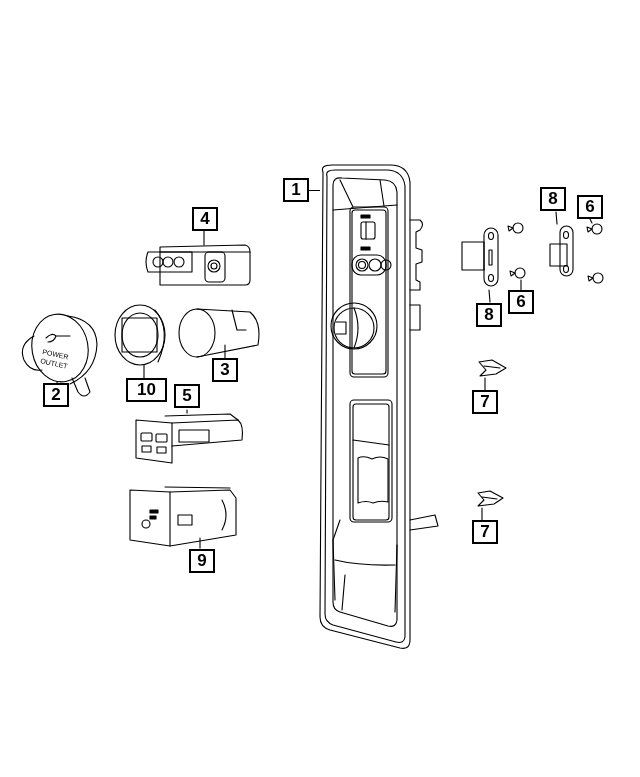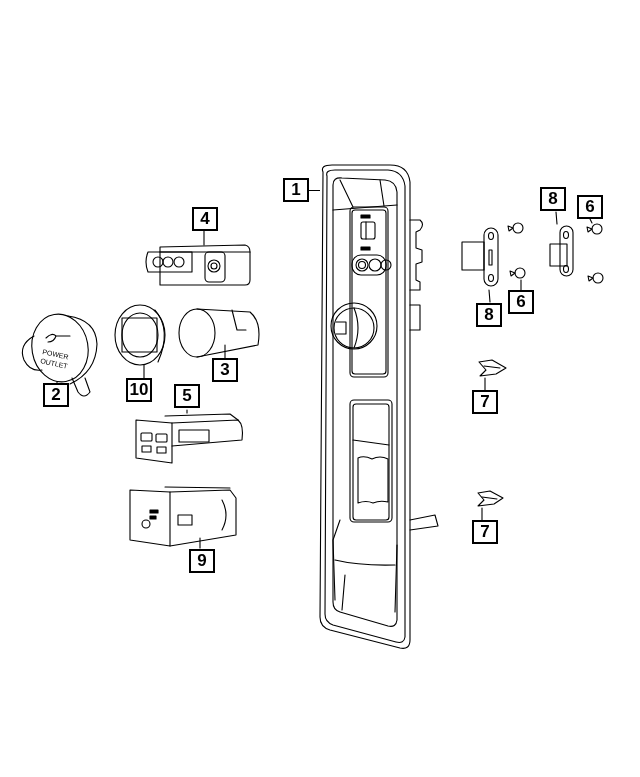--- a/index.html
+++ b/index.html
@@ -1,20 +1,20 @@
 <!DOCTYPE html>
 <html><head>
 <meta charset="utf-8">
 <style>
   html,body{margin:0;padding:0;background:#fff;}
   body{width:640px;height:777px;position:relative;overflow:hidden;font-family:"Liberation Sans",sans-serif;}
   svg.art{position:absolute;left:0;top:0;}
   .callout{position:absolute;border:2px solid #000;background:#fff;display:flex;align-items:center;justify-content:center;font-weight:bold;font-size:17px;color:#000;box-sizing:border-box;}
   .callout.w1{width:26px;height:24px;}
-  .callout.w2{width:26px;height:24px;}
+  .callout.w2{width:41px;height:24px;}
 </style>
 </head>
 <body>
 
 <svg class="art" width="640" height="777" viewBox="0 0 640 777" fill="none" stroke="#000" stroke-width="1.1" stroke-linejoin="round" stroke-linecap="round">
 
   <g>
     <path d="M323 172 Q320 165 332 165 L390 165 Q408 165 410 182 L410 640 Q410 650 400 648 L330 630 Q320 627 320 617 Z"></path>
     <path d="M327 176 Q325 170 335 170 L388 170 Q403 171 405 186 L405 637 Q404 644 396 642 L333 625 Q325 622 325 614 Z"></path>
     <path d="M333 185 Q333 177 342 178 L385 180 Q396 181 397 192 L397 620 Q396 628 388 626 L340 612 Q333 610 333 602 Z"></path>

